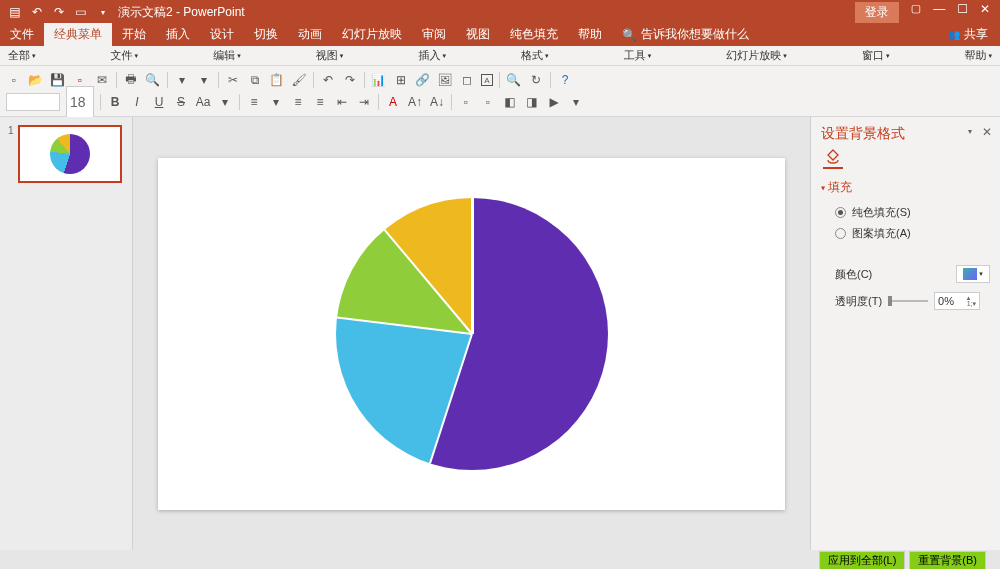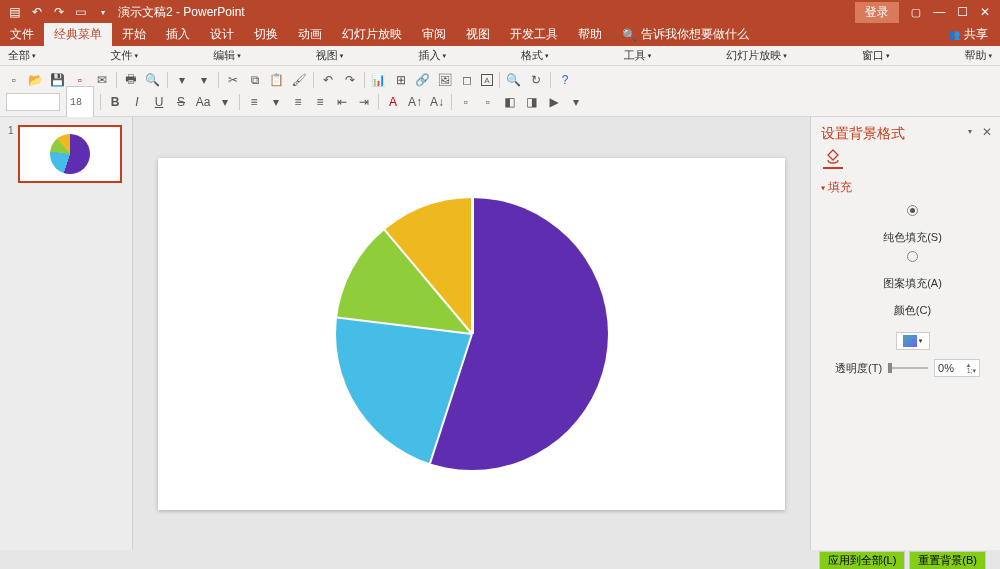--- a/index.html
+++ b/index.html
@@ -2,40 +2,40 @@
 <html><head>
 <meta charset="utf-8">
 <style>
 * { margin: 0; padding: 0; box-sizing: border-box; font-family: "Microsoft YaHei", "Segoe UI", sans-serif; }
 body { width: 1000px; height: 569px; background: #e6e6e6; overflow: hidden; font-size: 12px; color: #333; }
 
 .titlebar { height: 24px; background: #b7472a; display: flex; align-items: center; color: #fff; }
 .titlebar .qat { display: flex; gap: 8px; padding: 0 8px; align-items: center; }
 .titlebar .qat span { width: 14px; height: 14px; display: inline-flex; align-items: center; justify-content: center; font-size: 12px; }
 .titlebar .title { flex: 1; text-align: left; font-size: 12px; }
-.titlebar .right { display: flex; align-items: center; gap: 12px; padding-right: 10px; }
+.titlebar .right { display: flex; align-items: flex-start; gap: 12px; padding-right: 10px; }
 .titlebar .login-btn { background: #d97a5a; padding: 2px 10px; font-size: 12px; }
 
 .tabbar { height: 22px; background: #b7472a; display: flex; align-items: flex-end; color: #fff; }
 .tabbar .tab { padding: 3px 10px; font-size: 12px; cursor: pointer; }
 .tabbar .tab.active { background: #f3f2f1; color: #b7472a; }
 .tabbar .tell-me { padding: 3px 10px; font-size: 12px; display: flex; align-items: center; gap: 4px; }
 .tabbar .spacer { flex: 1; }
 .tabbar .share { padding: 3px 12px; font-size: 12px; }
 
 .menubar { height: 20px; background: #f3f2f1; border-bottom: 1px solid #d6d6d6; display: flex; align-items: center; padding: 0 4px; gap: 2px; justify-content: space-between; }
 .menubar .mitem { padding: 2px 4px; font-size: 11px; display: flex; align-items: center; gap: 2px; }
 .menubar .mitem .caret { font-size: 7px; }
 
 .toolbar { background: #f3f2f1; border-bottom: 1px solid #d6d6d6; padding: 3px 6px; }
 .toolbar-row { display: flex; align-items: center; gap: 6px; height: 22px; }
 .tool-ic { width: 16px; height: 16px; display: inline-flex; align-items: center; justify-content: center; font-size: 12px; color: #555; }
 .sep { width: 1px; height: 16px; background: #ccc; }
 .font-name { width: 54px; height: 18px; border: 1px solid #ccc; background: #fff; font-size: 11px; padding: 0 3px; color: #aaa; }
-.font-size { width: 28px; height: 33px; border: 1px solid #ccc; background: #fff; font-size: 10px; padding: 0 3px; color: #666; font-family: Liberation Mono, monospace; }
+.font-size { width: 28px; height: 33px; border: 1px solid #ccc; background: #fff; font-size: 14px; padding: 0 3px; color: #666; }
 
 .workspace { display: flex; height: calc(100% - 24px - 22px - 20px - 50px - 20px); }
 
 .thumbs { width: 133px; background: #ececec; border-right: 1px solid #d0d0d0; padding: 8px; overflow: auto; }
 .thumb-wrap { display: flex; gap: 4px; }
 .thumb-num { font-size: 10px; color: #666; }
 .thumb { width: 104px; height: 58px; background: #fff; border: 2px solid #c43e1c; display: flex; align-items: center; justify-content: center; position: relative; }
 .thumb-pie { width: 40px; height: 40px; border-radius: 50%; background: conic-gradient(#5e2db0 0 55%, #46bde6 55% 77%, #8fce3a 77% 89%, #eeb81f 89% 100%); }
 
 .canvas-area { flex: 1; background: #e6e6e6; display: flex; align-items: center; justify-content: center; overflow: hidden; }
@@ -44,25 +44,25 @@
 .big-pie::after { content: ""; position: absolute; width: 2px; height: 50%; left: 50%; top: 0; background: #fff; transform-origin: bottom; }
 .pie-line { position: absolute; width: 2px; height: 50%; left: calc(50% - 1px); top: 0; background: #fff; transform-origin: bottom center; }
 
 .format-pane { width: 190px; background: #f3f2f1; border-left: 1px solid #d0d0d0; padding: 8px 10px; font-size: 12px; position: relative; }
 .format-pane h3 { color: #c43e1c; font-weight: normal; font-size: 14px; margin-bottom: 4px; }
 .pane-close { position: absolute; right: 8px; top: 8px; color: #666; font-size: 12px; cursor: pointer; }
 .pane-caret { position: absolute; right: 28px; top: 10px; color: #666; font-size: 8px; }
 .pane-icon { margin: 6px 0 10px 2px; width: 20px; height: 20px; display: flex; align-items: center; justify-content: center; color: #c43e1c; border-bottom: 2px solid #c43e1c; padding-bottom: 2px; }
 .sect-head { color: #c43e1c; font-size: 12px; margin-bottom: 6px; }
 .sect-head::before { content: "▸"; display: inline-block; transform: rotate(90deg); margin-right: 3px; font-size: 8px; }
-.radio-row, .check-row, .field-row { display: flex; align-items: center; gap: 14px; padding: 3px 0 3px 14px; font-size: 11px; flex-direction: column; }
+.radio-row, .check-row, .field-row { display: flex; align-items: center; gap: 6px; padding: 3px 0 3px 14px; font-size: 11px; }
 .radio-dot { width: 11px; height: 11px; border: 1px solid #888; border-radius: 50%; display: inline-flex; align-items: center; justify-content: center; }
 .radio-dot.on::after { content: ""; width: 5px; height: 5px; background: #555; border-radius: 50%; }
 .check-box { width: 11px; height: 11px; border: 1px solid #888; }
-.field-row { justify-content: space-between; padding-right: 0; margin-top: 6px; }
+.field-row { justify-content: space-between; padding-right: 0; margin-top: 18px; }
 .color-swatch { width: 34px; height: 18px; border: 1px solid #ccc; background: #fff; display: flex; align-items: center; justify-content: center; }
 .color-swatch .chip { width: 14px; height: 12px; background: linear-gradient(135deg,#4aa,#66f); }
 .trans-row { display: flex; align-items: center; gap: 6px; padding: 6px 0 0 14px; font-size: 11px; }
 .slider { flex: 0 0 40px; height: 2px; background: #bbb; position: relative; }
 .slider::after { content: ""; position: absolute; left: 0; top: -4px; width: 4px; height: 10px; background: #888; }
 .spin { width: 46px; height: 18px; border: 1px solid #ccc; background: #fff; font-size: 11px; padding: 0 3px; display: flex; align-items: center; justify-content: space-between; }
 .spin .arrows { font-size: 7px; line-height: 6px; color: #666; }
 
 .footer-btns { height: 20px; display: flex; justify-content: flex-end; align-items: center; gap: 4px; padding-right: 14px; background: #e6e6e6; }
 .footer-btns button { font-size: 11px; padding: 1px 8px; background: #84cc16; border: 1px solid #ccc; cursor: pointer; }
@@ -92,21 +92,21 @@
   <div class="tab">文件</div>
   <div class="tab active">经典菜单</div>
   <div class="tab">开始</div>
   <div class="tab">插入</div>
   <div class="tab">设计</div>
   <div class="tab">切换</div>
   <div class="tab">动画</div>
   <div class="tab">幻灯片放映</div>
   <div class="tab">审阅</div>
   <div class="tab">视图</div>
-  <div class="tab">开发工具</div>
+  <div class="tab">纯色填充</div>
   <div class="tab">帮助</div>
   <div class="tell-me">
     <span>🔍</span>
     <span>告诉我你想要做什么</span>
   </div>
   <div class="spacer"></div>
   <div class="share">
     <span style="font-size:10px;">👥</span>
     <span>共享</span>
   </div>

